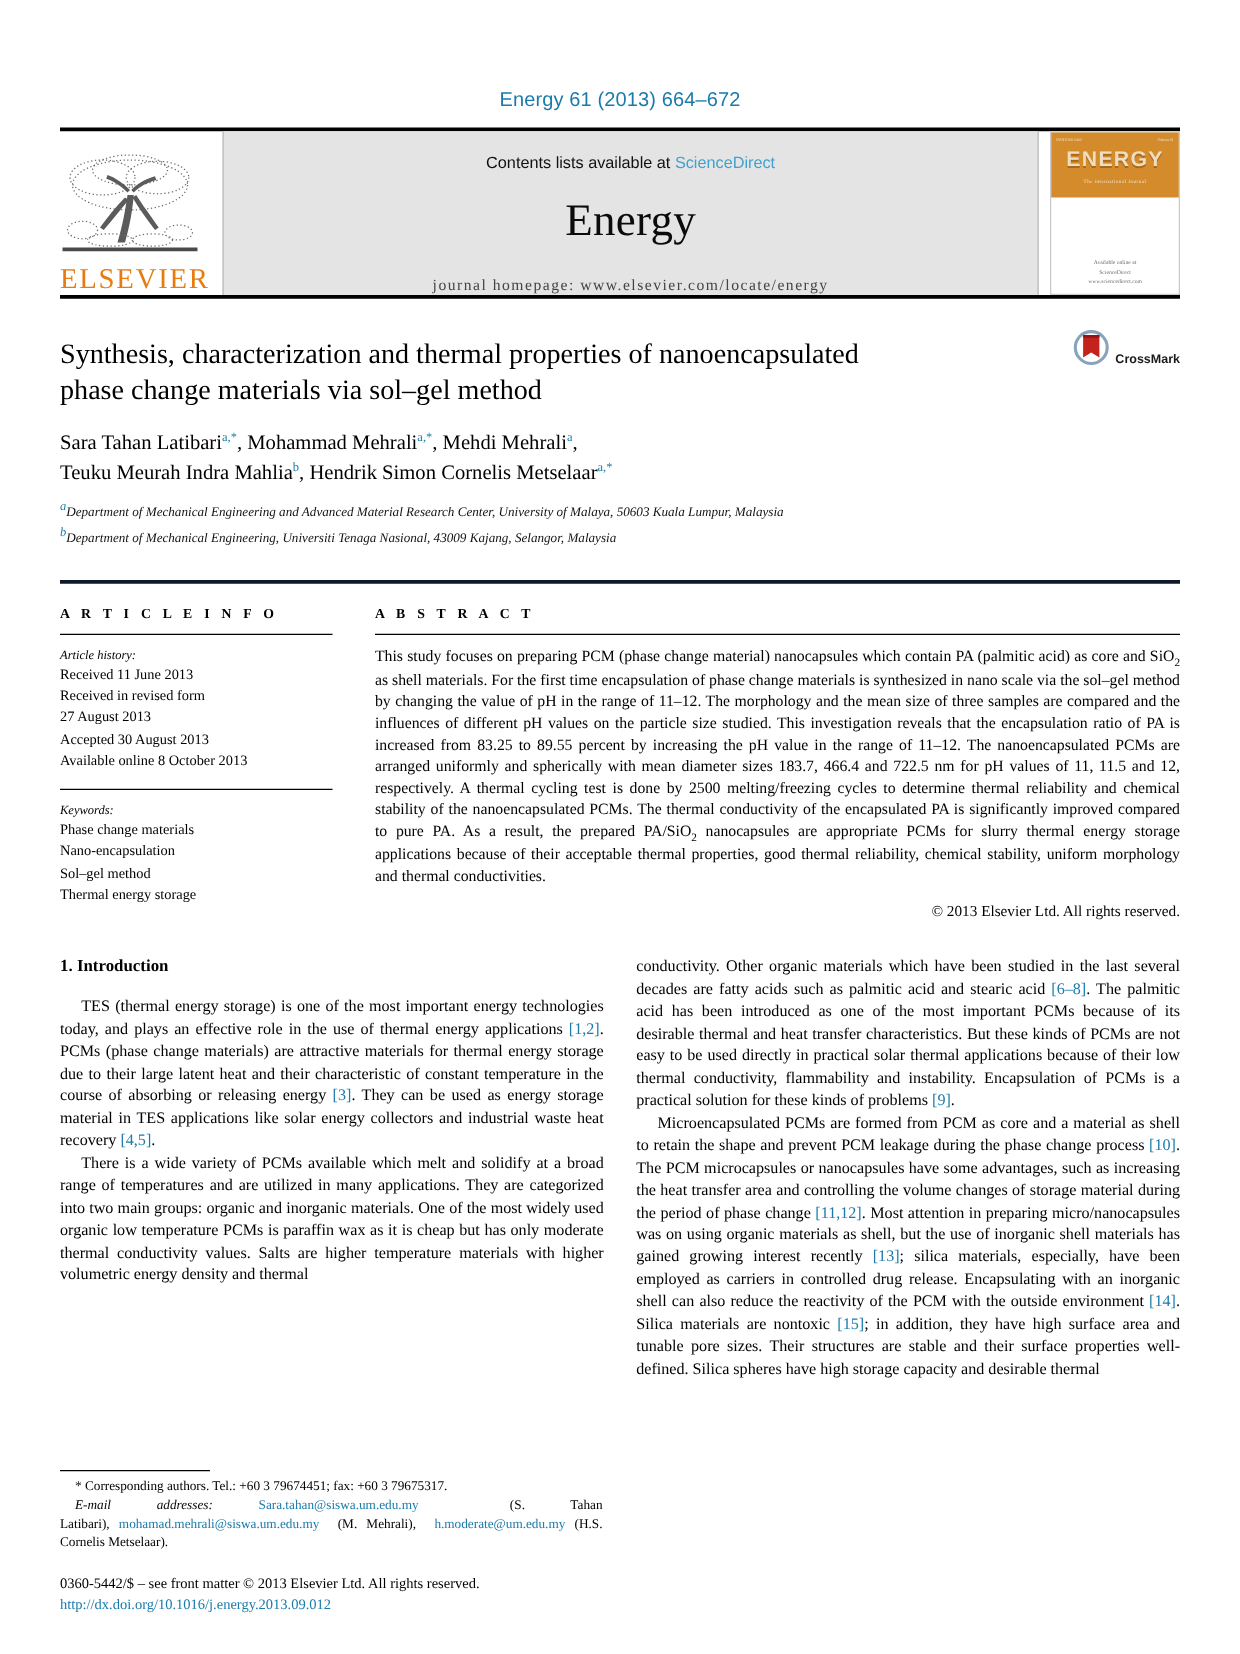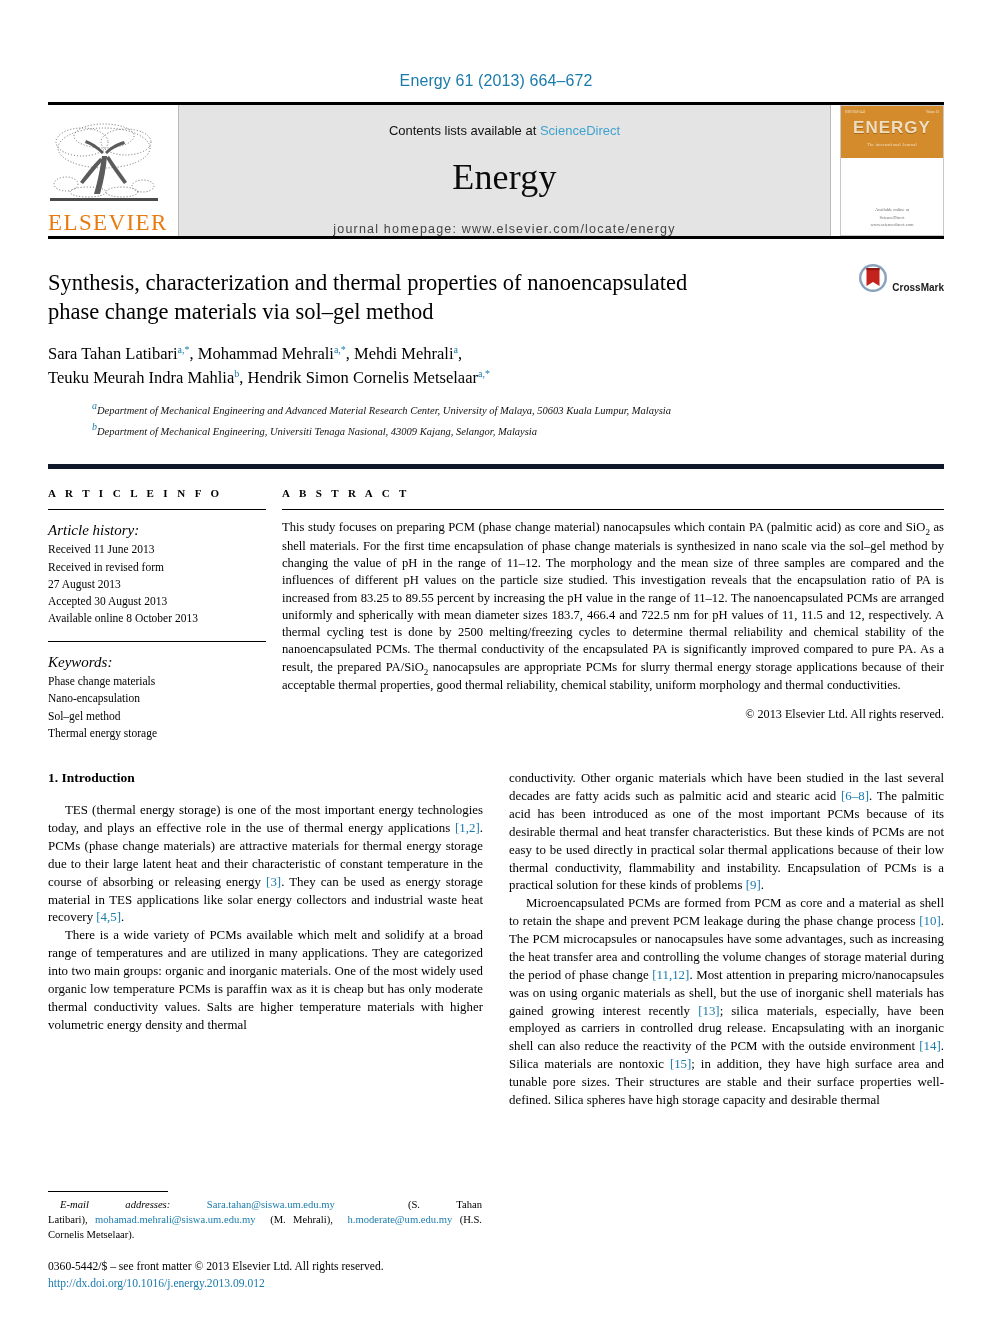--- a/index.html
+++ b/index.html
@@ -80,21 +80,21 @@
     color: #3fa2cf;
   }
   .journal-title {
     font-family: "Liberation Serif", serif;
     font-size: 36px;
     margin-top: 18px;
     letter-spacing: .2px;
     color: #0b0b0b;
   }
   .homepage-line {
-    font-family: Liberation Sans, sans-serif;
+    font-family: Liberation Serif, serif;
     font-size: 12.5px;
     letter-spacing: 1.2px;
     color: #444;
     margin-top: 24px;
   }
   .cover-thumb {
     width: 104px;
     flex: 0 0 104px;
     background: #fff;
     border: 1px solid #c9c9c9;
@@ -187,37 +187,36 @@
     line-height: 1.45;
     margin-top: 15px;
     max-width: 700px;
   }
   .authors sup, .aff sup {
     color: #1a7bab;
     font-size: 10px;
   }
   .aff-list {
     margin-top: 9px;
-    margin-left: 44px;
   }
   .aff {
     font-family: "Liberation Serif", serif;
     font-style: italic;
     font-size: 10.5px;
     line-height: 1.5;
     color: #111;
   }
 
   
   .info-abstract {
     margin: 25px 48px 0 48px;
-    border-top: 5px solid #0f172a;
+    border-top: 3px solid #0f172a;
     padding-top: 18px;
     display: flex;
-    gap: 16px;
+    gap: 34px;
   }
   .col-info {
     width: 218px;
     flex: 0 0 218px;
   }
   .col-abstract {
     flex: 1 1 auto;
   }
   .sec-head {
     font-family: "Liberation Serif", serif;
@@ -225,21 +224,21 @@
     font-size: 11px;
     letter-spacing: 3.4px;
     margin-bottom: 10px;
   }
   .hr-thin {
     border-top: 1px solid #000;
     margin: 0 0 9px 0;
   }
   .info-sub {
     font-style: italic;
-    font-size: 15px;
+    font-size: 10px;
     line-height: 1.5;
   }
   .info-line {
     font-size: 11.5px;
     line-height: 1.5;
   }
   .info-gap { height: 13px; }
   .abstract-body {
     font-size: 12.6px;
     line-height: 1.37;
@@ -425,20 +424,21 @@
     </div>
 
     <div class="bcol">
       <p class="para" style="text-indent:0"><span>conductivity. Other organic materials which have been studied in the last several decades are fatty acids such as palmitic acid and stearic acid </span><span class="ref">[6–8]</span><span>. The palmitic acid has been introduced as one of the most important PCMs because of its desirable thermal and heat transfer characteristics. But these kinds of PCMs are not easy to be used directly in practical solar thermal applications because of their low thermal conductivity, flammability and instability. Encapsulation of PCMs is a practical solution for these kinds of problems </span><span class="ref">[9]</span><span>.</span></p>
       <p class="para"><span>Microencapsulated PCMs are formed from PCM as core and a material as shell to retain the shape and prevent PCM leakage during the phase change process </span><span class="ref">[10]</span><span>. The PCM microcapsules or nanocapsules have some advantages, such as increasing the heat transfer area and controlling the volume changes of storage material during the period of phase change </span><span class="ref">[11,12]</span><span>. Most attention in preparing micro/nanocapsules was on using organic materials as shell, but the use of inorganic shell materials has gained growing interest recently </span><span class="ref">[13]</span><span>; silica materials, especially, have been employed as carriers in controlled drug release. Encapsulating with an inorganic shell can also reduce the reactivity of the PCM with the outside environment </span><span class="ref">[14]</span><span>. Silica materials are nontoxic </span><span class="ref">[15]</span><span>; in addition, they have high surface area and tunable pore sizes. Their structures are stable and their surface properties well-defined. Silica spheres have high storage capacity and desirable thermal</span></p>
     </div>
   </div>
 
   <div class="footnotes">
     <div class="fn-rule"></div>
+    <div class="fn-line indent">* Corresponding authors. Tel.: +60 3 79674451; fax: +60 3 79675317.</div>
     <div class="fn-line indent"><span class="fn-em">E-mail addresses:</span>&nbsp;<span class="link">Sara.tahan@siswa.um.edu.my</span>&nbsp;&nbsp;<span>(S. Tahan Latibari),</span>&nbsp;<span class="link">mohamad.mehrali@siswa.um.edu.my</span>&nbsp;&nbsp;<span>(M. Mehrali),</span>&nbsp;&nbsp;<span class="link">h.moderate@um.edu.my</span>&nbsp;<span>(H.S. Cornelis Metselaar).</span></div>
     <div class="issn-block">
       <div>0360-5442/$ – see front matter © 2013 Elsevier Ltd. All rights reserved.</div>
       <div class="issn-doi">http://dx.doi.org/10.1016/j.energy.2013.09.012</div>
     </div>
   </div>
 
 </div>
 
 </body></html>

